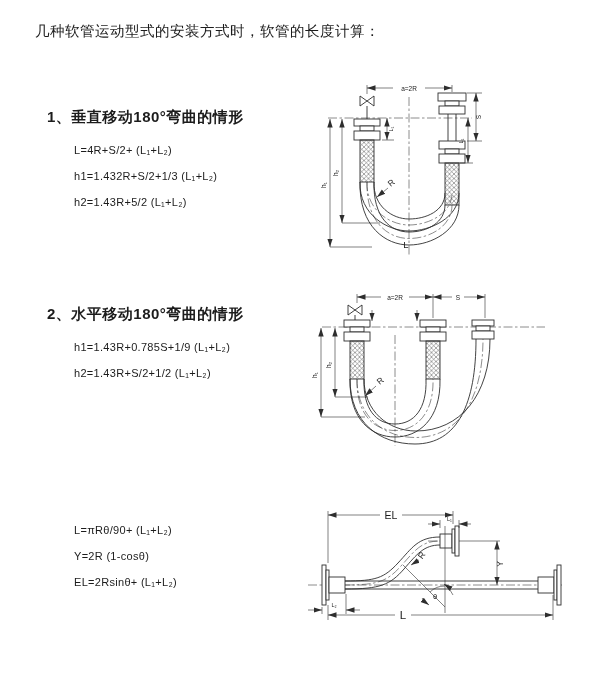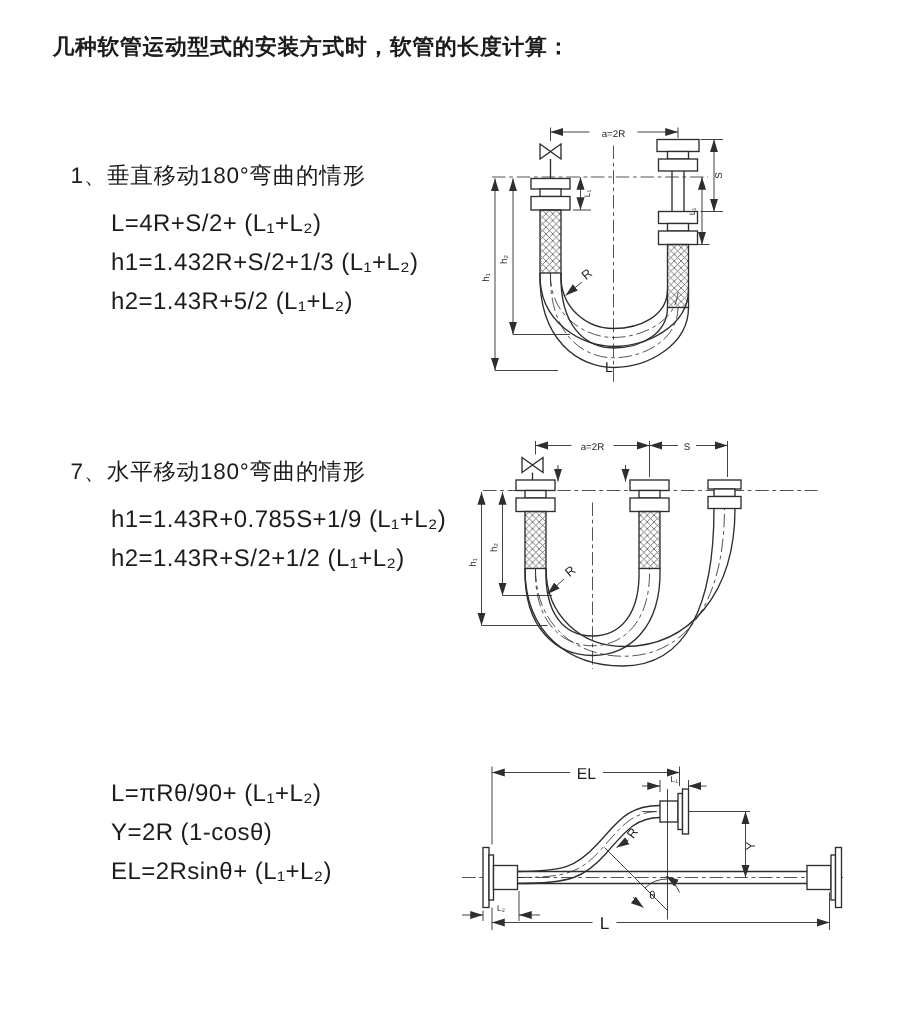--- a/index.html
+++ b/index.html
@@ -1,22 +1,22 @@
 <!DOCTYPE html>
 <html><head>
 <meta charset="utf-8">
 <style>
   html,body{margin:0;padding:0;}
   body{width:600px;height:675px;background:#ffffff;position:relative;overflow:hidden;
        font-family:"Liberation Sans",sans-serif;color:#1c1c1c;}
   .page{position:absolute;inset:0;background:#fff;}
-  .title{position:absolute;left:35px;top:22px;font-size:14.5px;font-weight:700;letter-spacing:.5px;}
+  .title{position:absolute;left:35px;top:22px;font-size:14.5px;font-weight:400;letter-spacing:.5px;}
   .sec{position:absolute;left:47px;width:260px;}
-  .sec .hd{font-size:15px;font-weight:400;letter-spacing:.5px;margin:0 0 10px 0;}
-  .formula{font-size:16px;padding-left:27px;height:26px;line-height:26px;letter-spacing:.3px;white-space:nowrap;}
+  .sec .hd{font-size:15px;font-weight:700;letter-spacing:.5px;margin:0 0 10px 0;}
+  .formula{font-size:11px;padding-left:27px;height:26px;line-height:26px;letter-spacing:.3px;white-space:nowrap;}
   svg.diag{position:absolute;}
   .ln{stroke:#2e2e2e;stroke-width:.9;fill:none;}
   .fit{stroke:#2e2e2e;stroke-width:.9;fill:#ffffff;}
   .braid{stroke:#2e2e2e;stroke-width:.9;}
   .dim{stroke:#2e2e2e;stroke-width:.6;fill:none;}
   .cl{stroke:#2e2e2e;stroke-width:.55;fill:none;stroke-dasharray:9 2.5 2.5 2.5;}
   svg text{fill:#1c1c1c;font-family:"Liberation Sans",sans-serif;}
   .t5{font-size:5.5px}.t6{font-size:6.5px}.t7{font-size:7.5px}.t8{font-size:8.5px}
   .t9{font-size:9.5px}.t10{font-size:10.5px}.t11{font-size:11.5px}
 </style>
@@ -28,21 +28,21 @@
   <div class="title">几种软管运动型式的安装方式时，软管的长度计算：</div>
 
   <div class="sec" style="top:108px">
     <div class="hd">1、垂直移动180°弯曲的情形</div>
     <div class="formula">L=4R+S/2+ (L₁+L₂)</div>
     <div class="formula">h1=1.432R+S/2+1/3 (L₁+L₂)</div>
     <div class="formula">h2=1.43R+5/2 (L₁+L₂)</div>
   </div>
 
   <div class="sec" style="top:305px">
-    <div class="hd">7、水平移动180°弯曲的情形</div>
+    <div class="hd">2、水平移动180°弯曲的情形</div>
     <div class="formula">h1=1.43R+0.785S+1/9 (L₁+L₂)</div>
     <div class="formula">h2=1.43R+S/2+1/2 (L₁+L₂)</div>
   </div>
 
   <div class="sec" style="top:517px">
     <div class="formula">L=πRθ/90+ (L₁+L₂)</div>
     <div class="formula">Y=2R (1-cosθ)</div>
     <div class="formula">EL=2Rsinθ+ (L₁+L₂)</div>
   </div>
 

